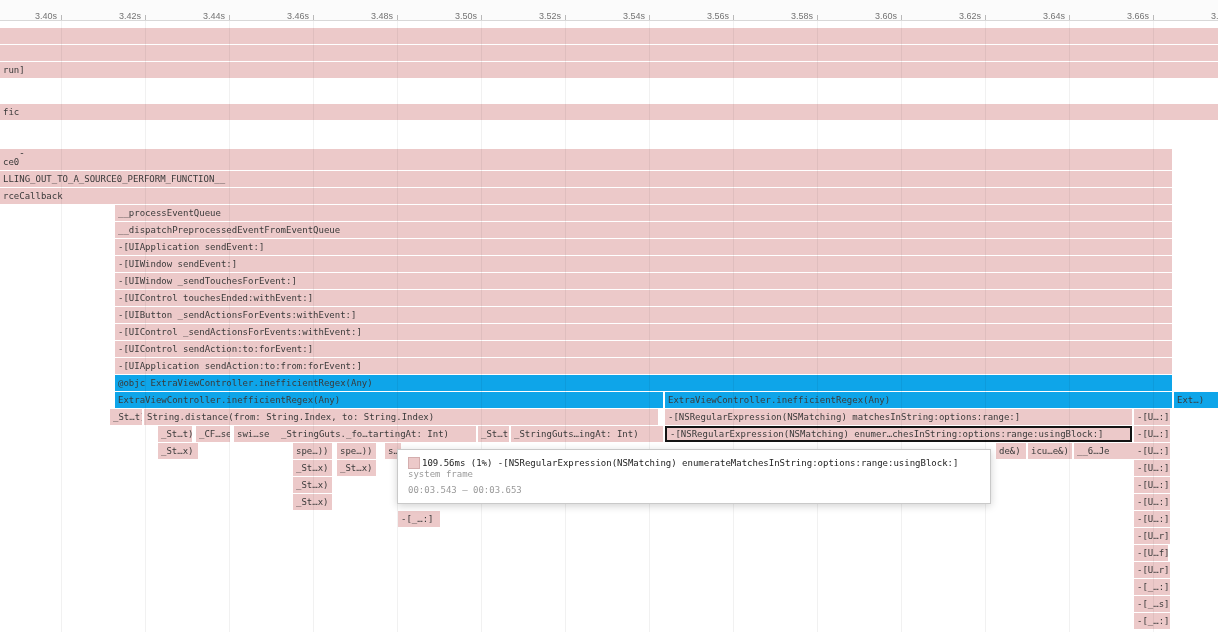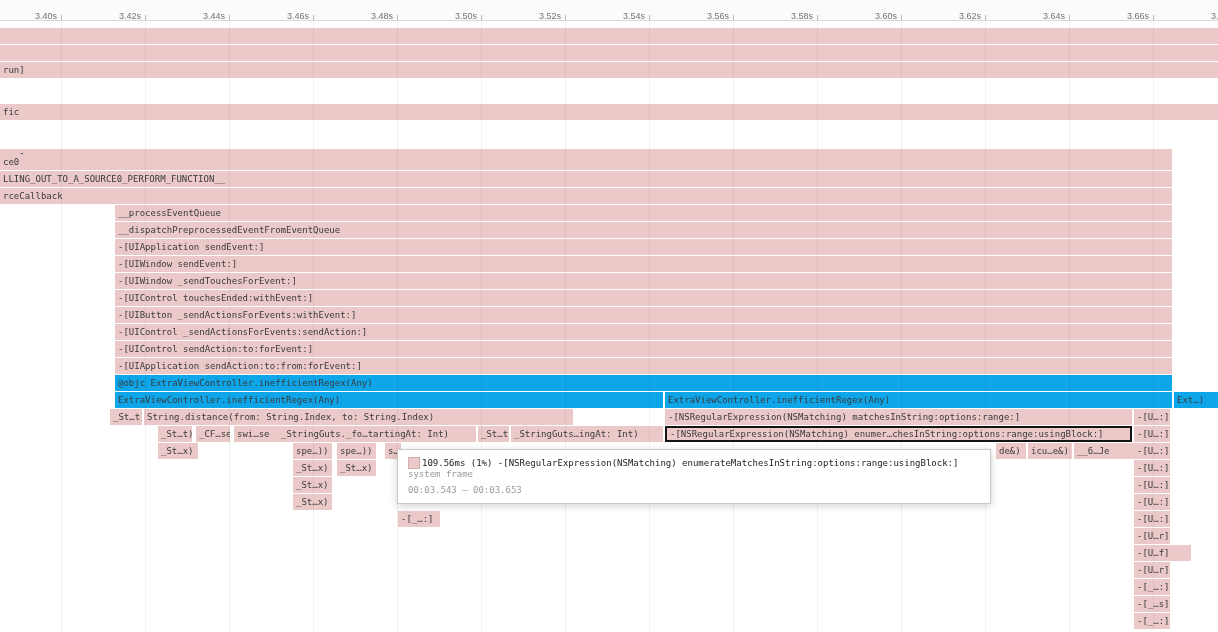--- a/index.html
+++ b/index.html
@@ -97,29 +97,29 @@
       <div class="bar p" style="left: 0px; top: 154px; width: 1172px;">ce0</div>
       <div class="bar p" style="left: 0px; top: 171px; width: 1172px;">LLING_OUT_TO_A_SOURCE0_PERFORM_FUNCTION__</div>
       <div class="bar p" style="left: 0px; top: 188px; width: 1172px;">rceCallback</div>
       <div class="bar p" style="left: 115px; top: 205px; width: 1057px;">__processEventQueue</div>
       <div class="bar p" style="left: 115px; top: 222px; width: 1057px;">__dispatchPreprocessedEventFromEventQueue</div>
       <div class="bar p" style="left: 115px; top: 239px; width: 1057px;">-[UIApplication sendEvent:]</div>
       <div class="bar p" style="left: 115px; top: 256px; width: 1057px;">-[UIWindow sendEvent:]</div>
       <div class="bar p" style="left: 115px; top: 273px; width: 1057px;">-[UIWindow _sendTouchesForEvent:]</div>
       <div class="bar p" style="left: 115px; top: 290px; width: 1057px;">-[UIControl touchesEnded:withEvent:]</div>
       <div class="bar p" style="left: 115px; top: 307px; width: 1057px;">-[UIButton _sendActionsForEvents:withEvent:]</div>
-      <div class="bar p" style="left: 115px; top: 324px; width: 1057px;">-[UIControl _sendActionsForEvents:sendAction:]</div>
+      <div class="bar p" style="left: 115px; top: 324px; width: 1057px;">-[UIControl _sendActionsForEvents:withEvent:]</div>
       <div class="bar p" style="left: 115px; top: 341px; width: 1057px;">-[UIControl sendAction:to:forEvent:]</div>
       <div class="bar p" style="left: 115px; top: 358px; width: 1057px;">-[UIApplication sendAction:to:from:forEvent:]</div>
       <div class="bar v" style="left: 115px; top: 375px; width: 1057px;">@objc ExtraViewController.inefficientRegex(Any)</div>
       <div class="bar v" style="left: 115px; top: 392px; width: 548px;">ExtraViewController.inefficientRegex(Any)</div>
       <div class="bar v" style="left: 665px; top: 392px; width: 507px;">ExtraViewController.inefficientRegex(Any)</div>
       <div class="bar v" style="left: 1174px; top: 392px; width: 44px;">Ext…)</div>
       <div class="bar p" style="left: 110px; top: 409px; width: 32px;">_St…t)</div>
-      <div class="bar p" style="left: 144px; top: 409px; width: 429px;">String.distance(from: String.Index, to: String.Index)</div>
+      <div class="bar p" style="left: 144px; top: 409px; width: 514px;">String.distance(from: String.Index, to: String.Index)</div>
       <div class="bar p" style="left: 665px; top: 409px; width: 467px;">-[NSRegularExpression(NSMatching) matchesInString:options:range:]</div>
       <div class="bar p" style="left: 1134px; top: 409px; width: 36px;">-[U…:]</div>
       <div class="bar p" style="left: 158px; top: 426px; width: 34px;">_St…t)</div>
       <div class="bar p" style="left: 196px; top: 426px; width: 34px;">_CF…se</div>
       <div class="bar p" style="left: 234px; top: 426px; width: 50px;">swi…se</div>
       <div class="bar p" style="left: 278px; top: 426px; width: 198px;">_StringGuts._fo…tartingAt: Int)</div>
       <div class="bar p" style="left: 478px; top: 426px; width: 31px;">_St…t)</div>
       <div class="bar p" style="left: 511px; top: 426px; width: 152px;">_StringGuts…ingAt: Int)</div>
       <div class="bar p sel" style="left: 665px; top: 426px; width: 467px;">-[NSRegularExpression(NSMatching) enumer…chesInString:options:range:usingBlock:]</div>
       <div class="bar p" style="left: 1134px; top: 426px; width: 36px;">-[U…:]</div>
@@ -134,21 +134,21 @@
       <div class="bar p" style="left: 293px; top: 460px; width: 39px;">_St…x)</div>
       <div class="bar p" style="left: 337px; top: 460px; width: 39px;">_St…x)</div>
       <div class="bar p" style="left: 1134px; top: 460px; width: 36px;">-[U…:]</div>
       <div class="bar p" style="left: 293px; top: 477px; width: 39px;">_St…x)</div>
       <div class="bar p" style="left: 1134px; top: 477px; width: 36px;">-[U…:]</div>
       <div class="bar p" style="left: 293px; top: 494px; width: 39px;">_St…x)</div>
       <div class="bar p" style="left: 1134px; top: 494px; width: 36px;">-[U…:]</div>
       <div class="bar p" style="left: 398px; top: 511px; width: 42px;">-[_…:]</div>
       <div class="bar p" style="left: 1134px; top: 511px; width: 36px;">-[U…:]</div>
       <div class="bar p" style="left: 1134px; top: 528px; width: 36px;">-[U…r]</div>
-      <div class="bar p" style="left: 1134px; top: 545px; width: 57px;">-[U…f]</div>
+      <div class="bar p" style="left: 1134px; top: 545px; width: 34px;">-[U…f]</div>
       <div class="bar p" style="left: 1134px; top: 562px; width: 36px;">-[U…r]</div>
       <div class="bar p" style="left: 1134px; top: 579px; width: 36px;">-[_…:]</div>
       <div class="bar p" style="left: 1134px; top: 596px; width: 36px;">-[_…s]</div>
       <div class="bar p" style="left: 1134px; top: 613px; width: 36px;">-[_…:]</div>
     </div>
   <div class="tooltip">
     <div class="tt-line1">
       <span class="tt-swatch"></span>
       <span>109.56ms (1%)  -[NSRegularExpression(NSMatching) enumerateMatchesInString:options:range:usingBlock:]</span>
     </div>

